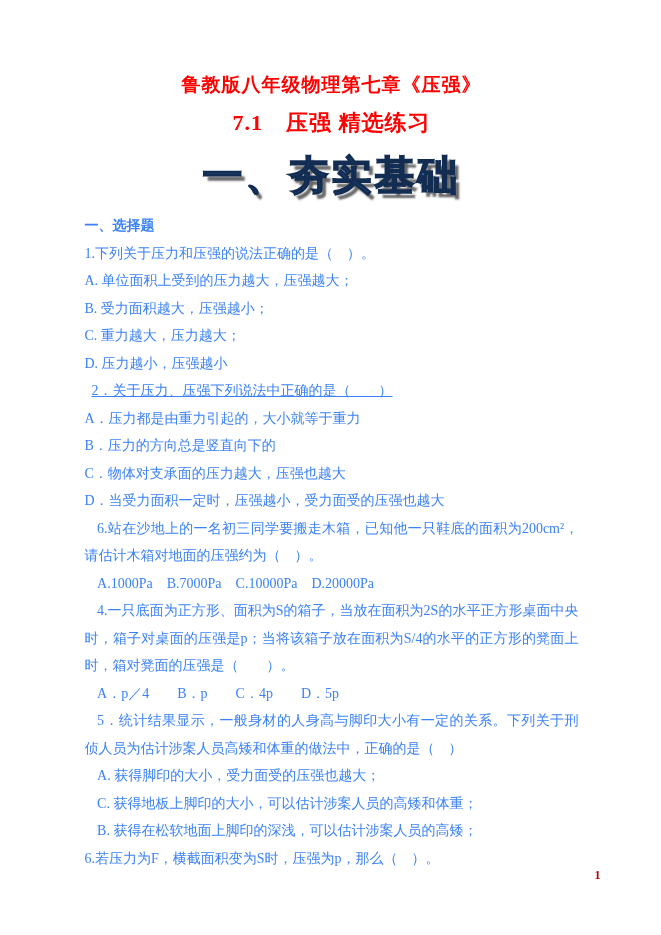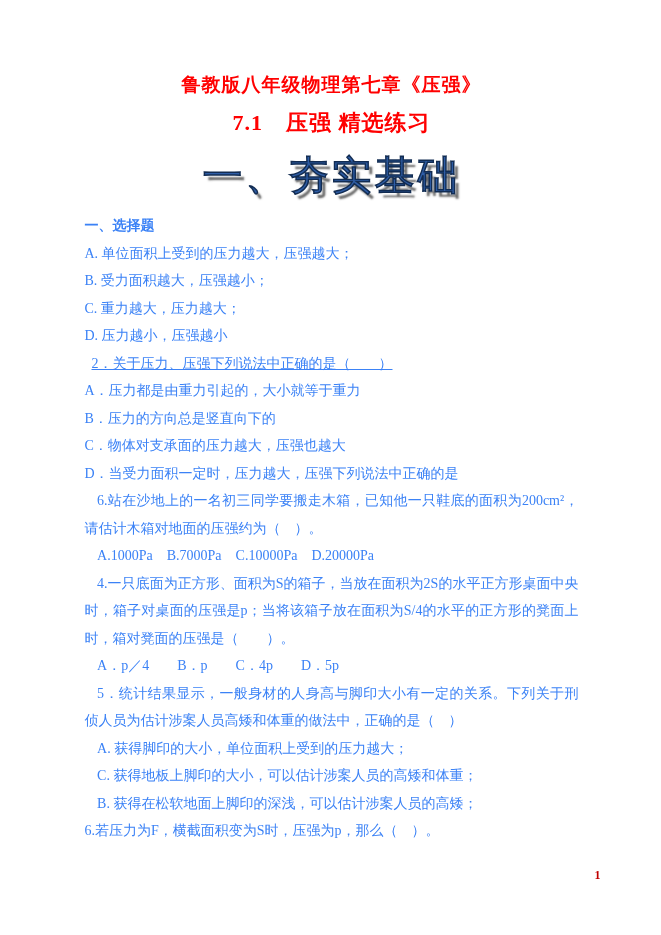--- a/index.html
+++ b/index.html
@@ -37,21 +37,21 @@
   }
   .banner {
     text-align: center;
     margin: 4px 0 8px 0;
     height: 56px;
     line-height: 56px;
   }
   .banner-text {
     display: inline-block;
     font-size: 40px;
-    font-weight: normal;
+    font-weight: bold;
     letter-spacing: 3px;
     color: #2e5da6;
     -webkit-text-stroke: 1.5px #122c52;
     text-shadow: 4px 5px 2px rgba(75, 75, 75, 0.85);
   }
   .body-text p {
     margin: 0;
     font-size: 14px;
     line-height: 27.5px;
     text-align: justify;
@@ -78,39 +78,40 @@
   <h2 class="doc-subtitle">7.1　压强 精选练习</h2>
 
   <div class="banner">
     <span class="banner-text">一、夯实基础</span>
   </div>
 
   <div class="body-text">
 
     <p class="bold">一、选择题</p>
 
+    <p>1.下列关于压力和压强的说法正确的是（　）。</p>
     <p>A. 单位面积上受到的压力越大，压强越大；</p>
     <p>B. 受力面积越大，压强越小；</p>
     <p>C. 重力越大，压力越大；</p>
     <p>D. 压力越小，压强越小</p>
 
     <p class="indent-sm">2．关于压力、压强下列说法中正确的是（　　）</p>
     <p>A．压力都是由重力引起的，大小就等于重力</p>
     <p>B．压力的方向总是竖直向下的</p>
     <p>C．物体对支承面的压力越大，压强也越大</p>
-    <p>D．当受力面积一定时，压力越大，压强下列说法中正确的是</p>
+    <p>D．当受力面积一定时，压强越小，受力面受的压强也越大</p>
 
     <p class="indent">6.站在沙地上的一名初三同学要搬走木箱，已知他一只鞋底的面积为200cm²，请估计木箱对地面的压强约为（　）。</p>
     <p class="indent">A.1000Pa　B.7000Pa　C.10000Pa　D.20000Pa</p>
 
     <p class="indent">4.一只底面为正方形、面积为S的箱子，当放在面积为2S的水平正方形桌面中央时，箱子对桌面的压强是p；当将该箱子放在面积为S/4的水平的正方形的凳面上时，箱对凳面的压强是（　　）。</p>
     <p class="indent">A．p／4　　B．p　　C．4p　　D．5p</p>
 
     <p class="indent">5．统计结果显示，一般身材的人身高与脚印大小有一定的关系。下列关于刑侦人员为估计涉案人员高矮和体重的做法中，正确的是（　）</p>
-    <p class="indent">A. 获得脚印的大小，单位面积上受到的压力越大；</p>
+    <p class="indent">A. 获得脚印的大小，受力面受的压强也越大；</p>
     <p class="indent">C. 获得地板上脚印的大小，可以估计涉案人员的高矮和体重；</p>
     <p class="indent">B. 获得在松软地面上脚印的深浅，可以估计涉案人员的高矮；</p>
 
     <p>6.若压力为F，横截面积变为S时，压强为p，那么（　）。</p>
 
   </div>
 
   <div class="page-num">1</div>
 
 </div>

